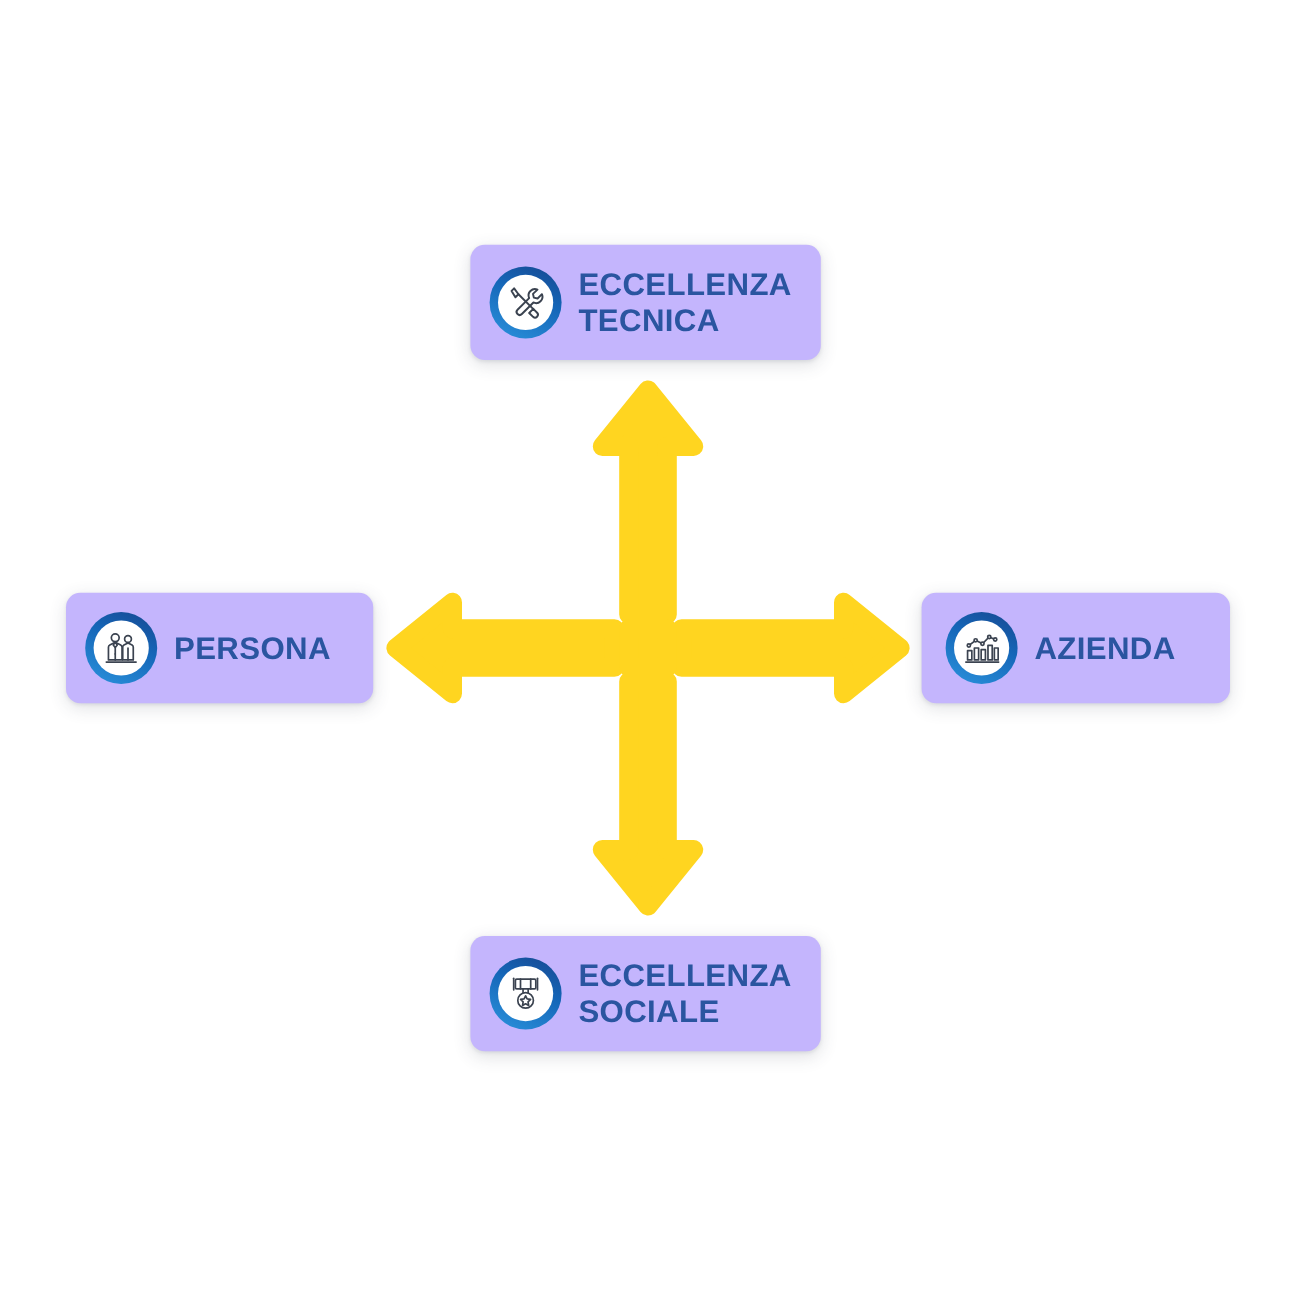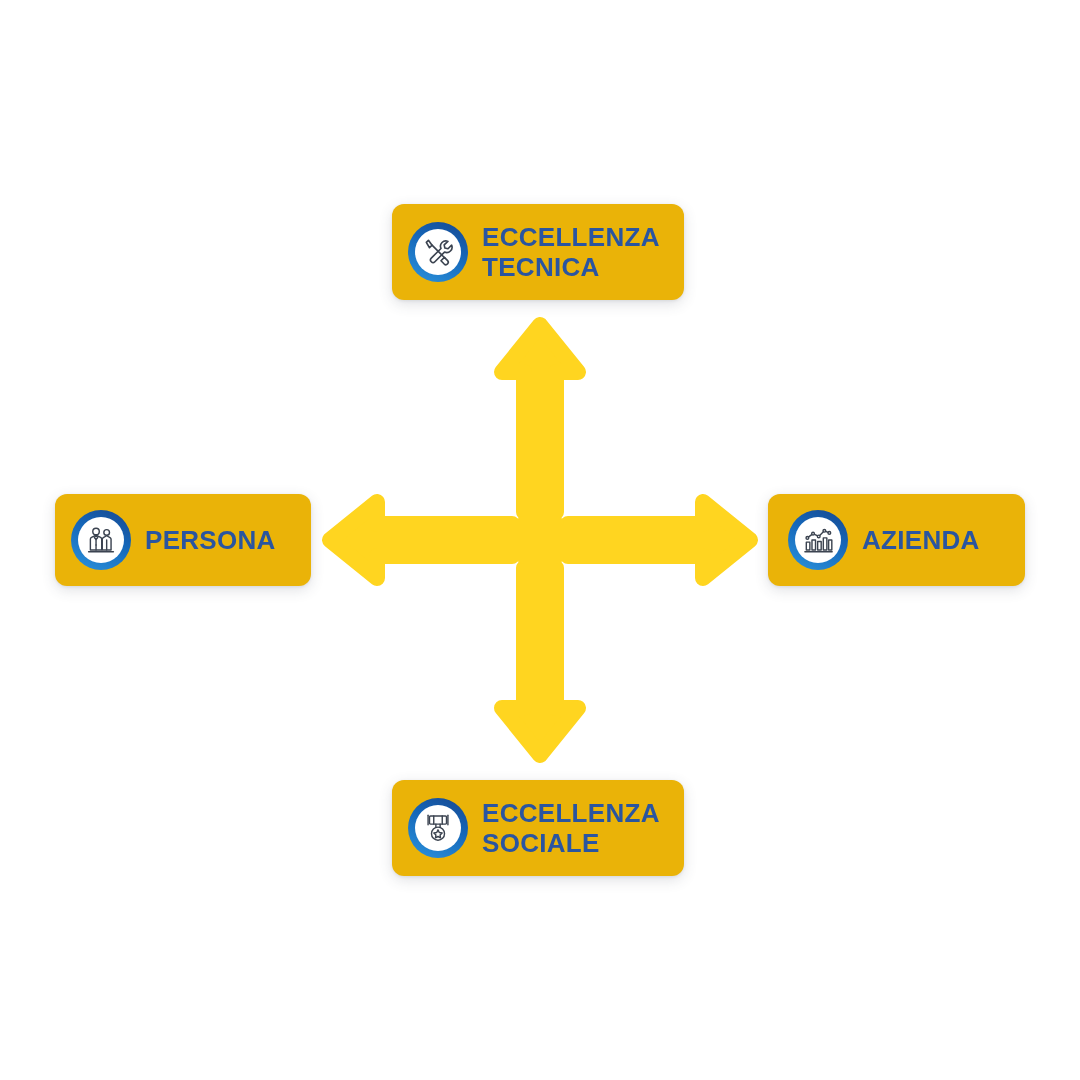--- a/index.html
+++ b/index.html
@@ -27,21 +27,21 @@
     top: 0;
     width: 1080px;
     height: 1080px;
     pointer-events: none;
   }
 
   
   .card {
     position: absolute;
     box-sizing: border-box;
-    background: #eab308;
+    background: #c4b5fd;
     border-radius: 12px;
     box-shadow: 0 4px 14px rgba(60, 70, 90, 0.16),
                 0 1px 3px rgba(60, 70, 90, 0.10);
     display: flex;
     flex-direction: row;
     align-items: center;
     padding: 0 16px 0 16px;
     gap: 14px;
   }
   .card-label {

